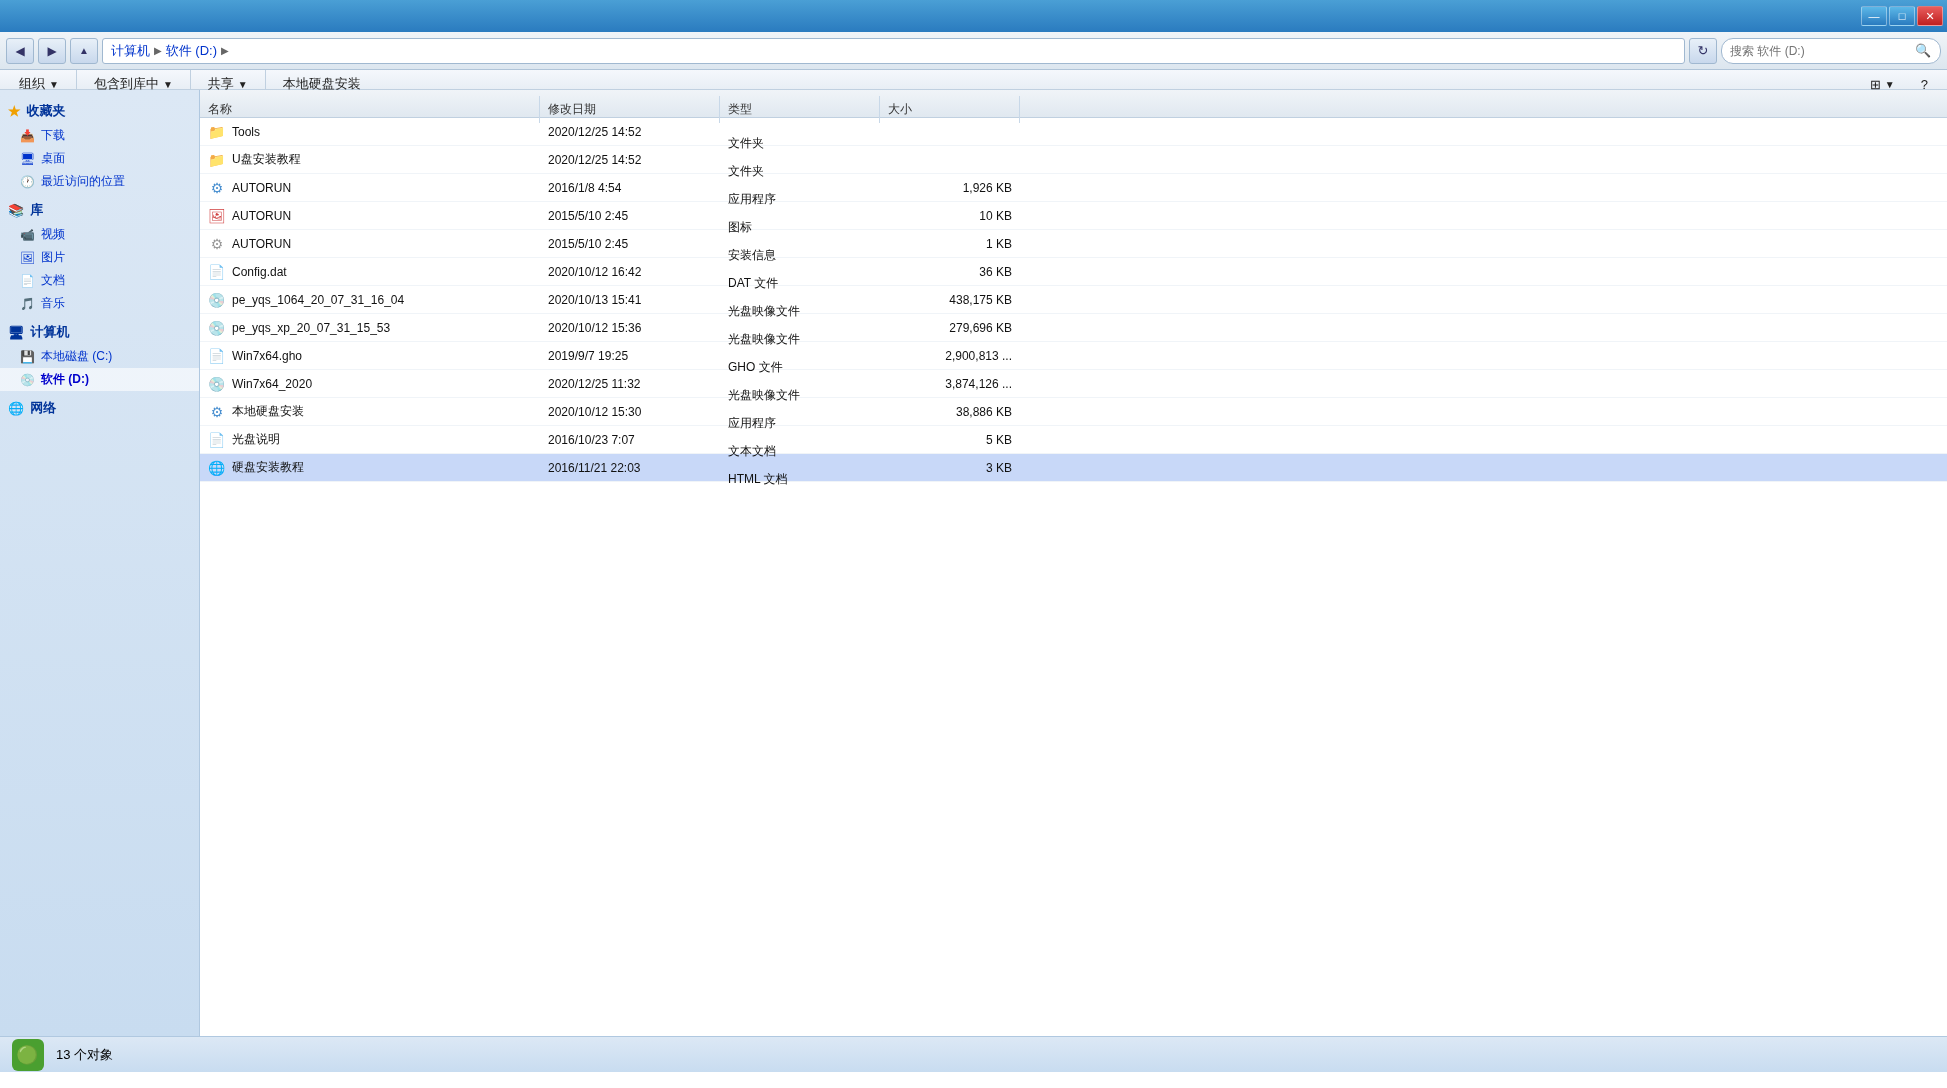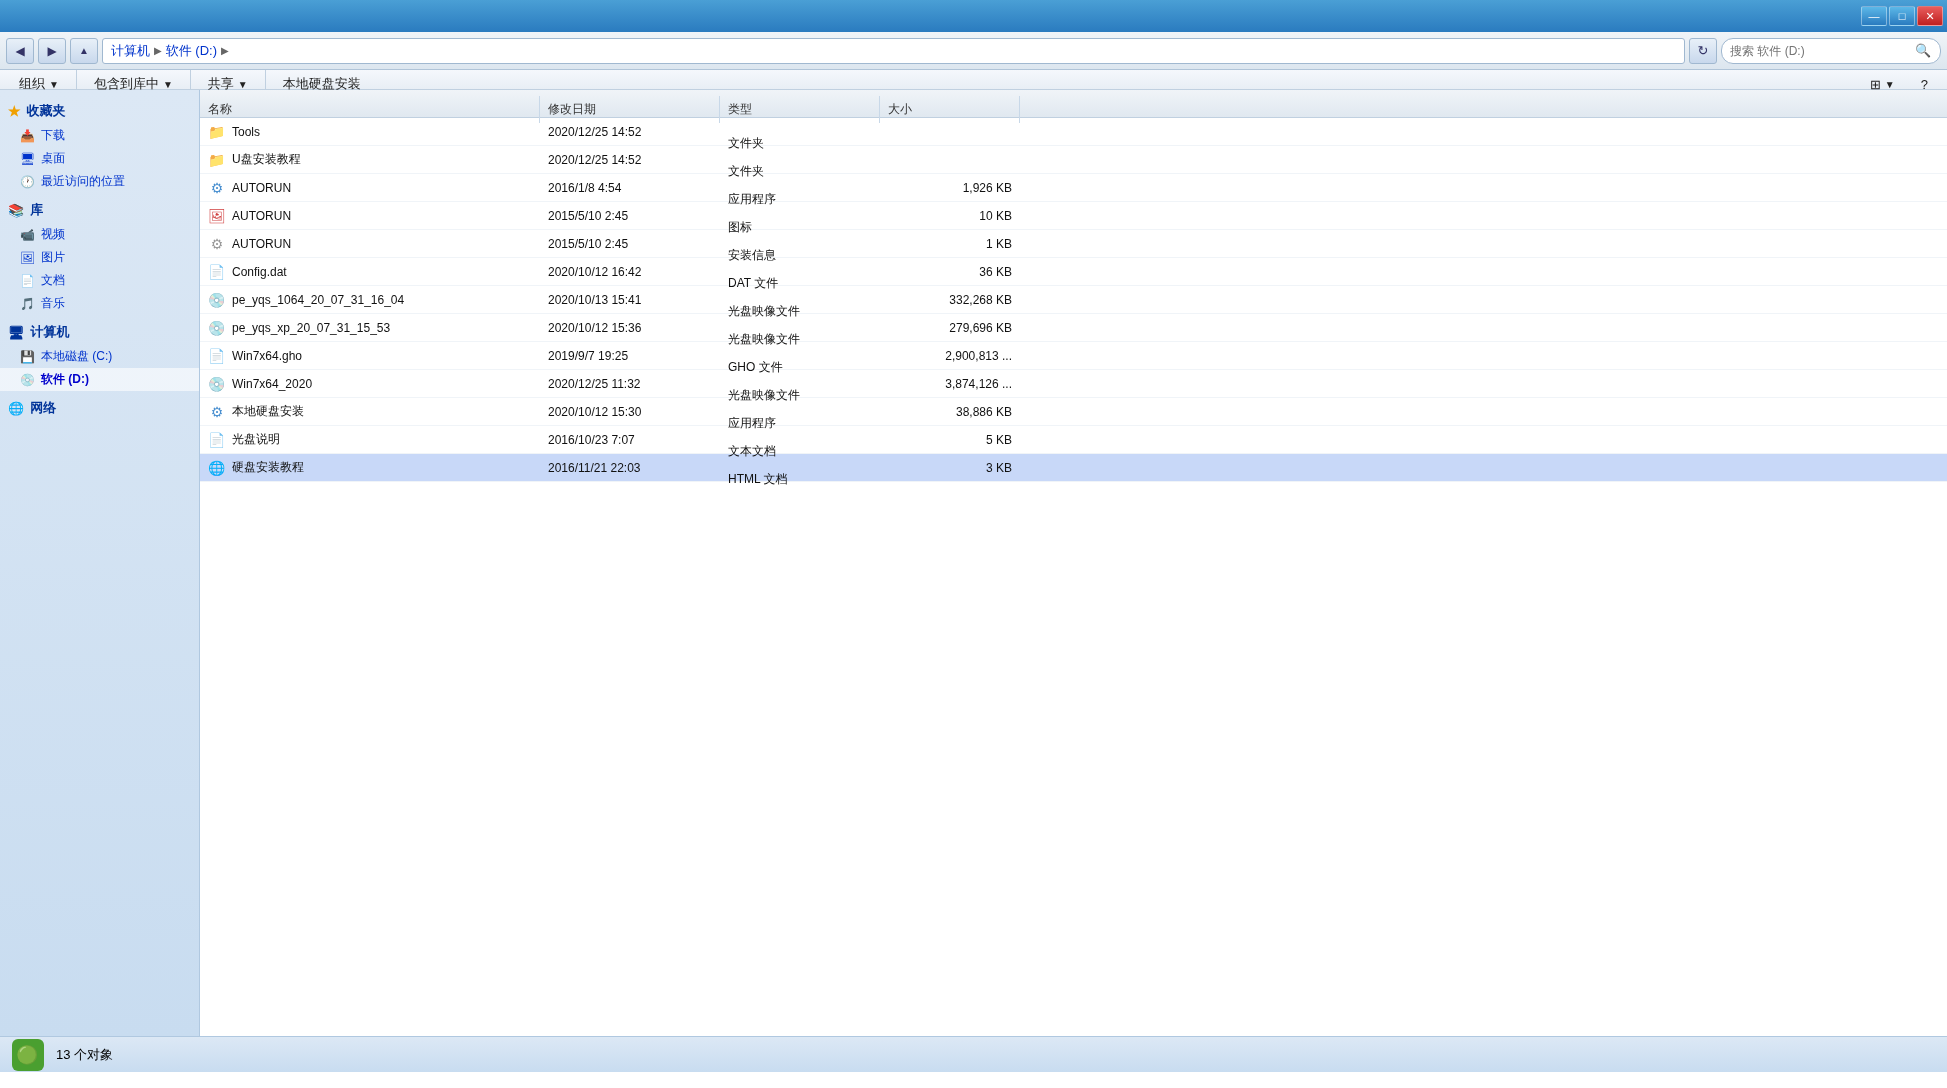--- a/index.html
+++ b/index.html
@@ -476,21 +476,21 @@
     <div class="file-cell type">DAT 文件</div>
     <div class="file-cell size">36 KB</div>
   </div>
         <div class="file-row">
     <div class="file-cell name">
       <span class="file-icon" style="color:#5090d0">💿</span>
       <span>pe_yqs_1064_20_07_31_16_04</span>
     </div>
     <div class="file-cell date">2020/10/13 15:41</div>
     <div class="file-cell type">光盘映像文件</div>
-    <div class="file-cell size">332,268 KB</div>
+    <div class="file-cell size">438,175 KB</div>
   </div>
         <div class="file-row">
     <div class="file-cell name">
       <span class="file-icon" style="color:#5090d0">💿</span>
       <span>pe_yqs_xp_20_07_31_15_53</span>
     </div>
     <div class="file-cell date">2020/10/12 15:36</div>
     <div class="file-cell type">光盘映像文件</div>
     <div class="file-cell size">279,696 KB</div>
   </div>

